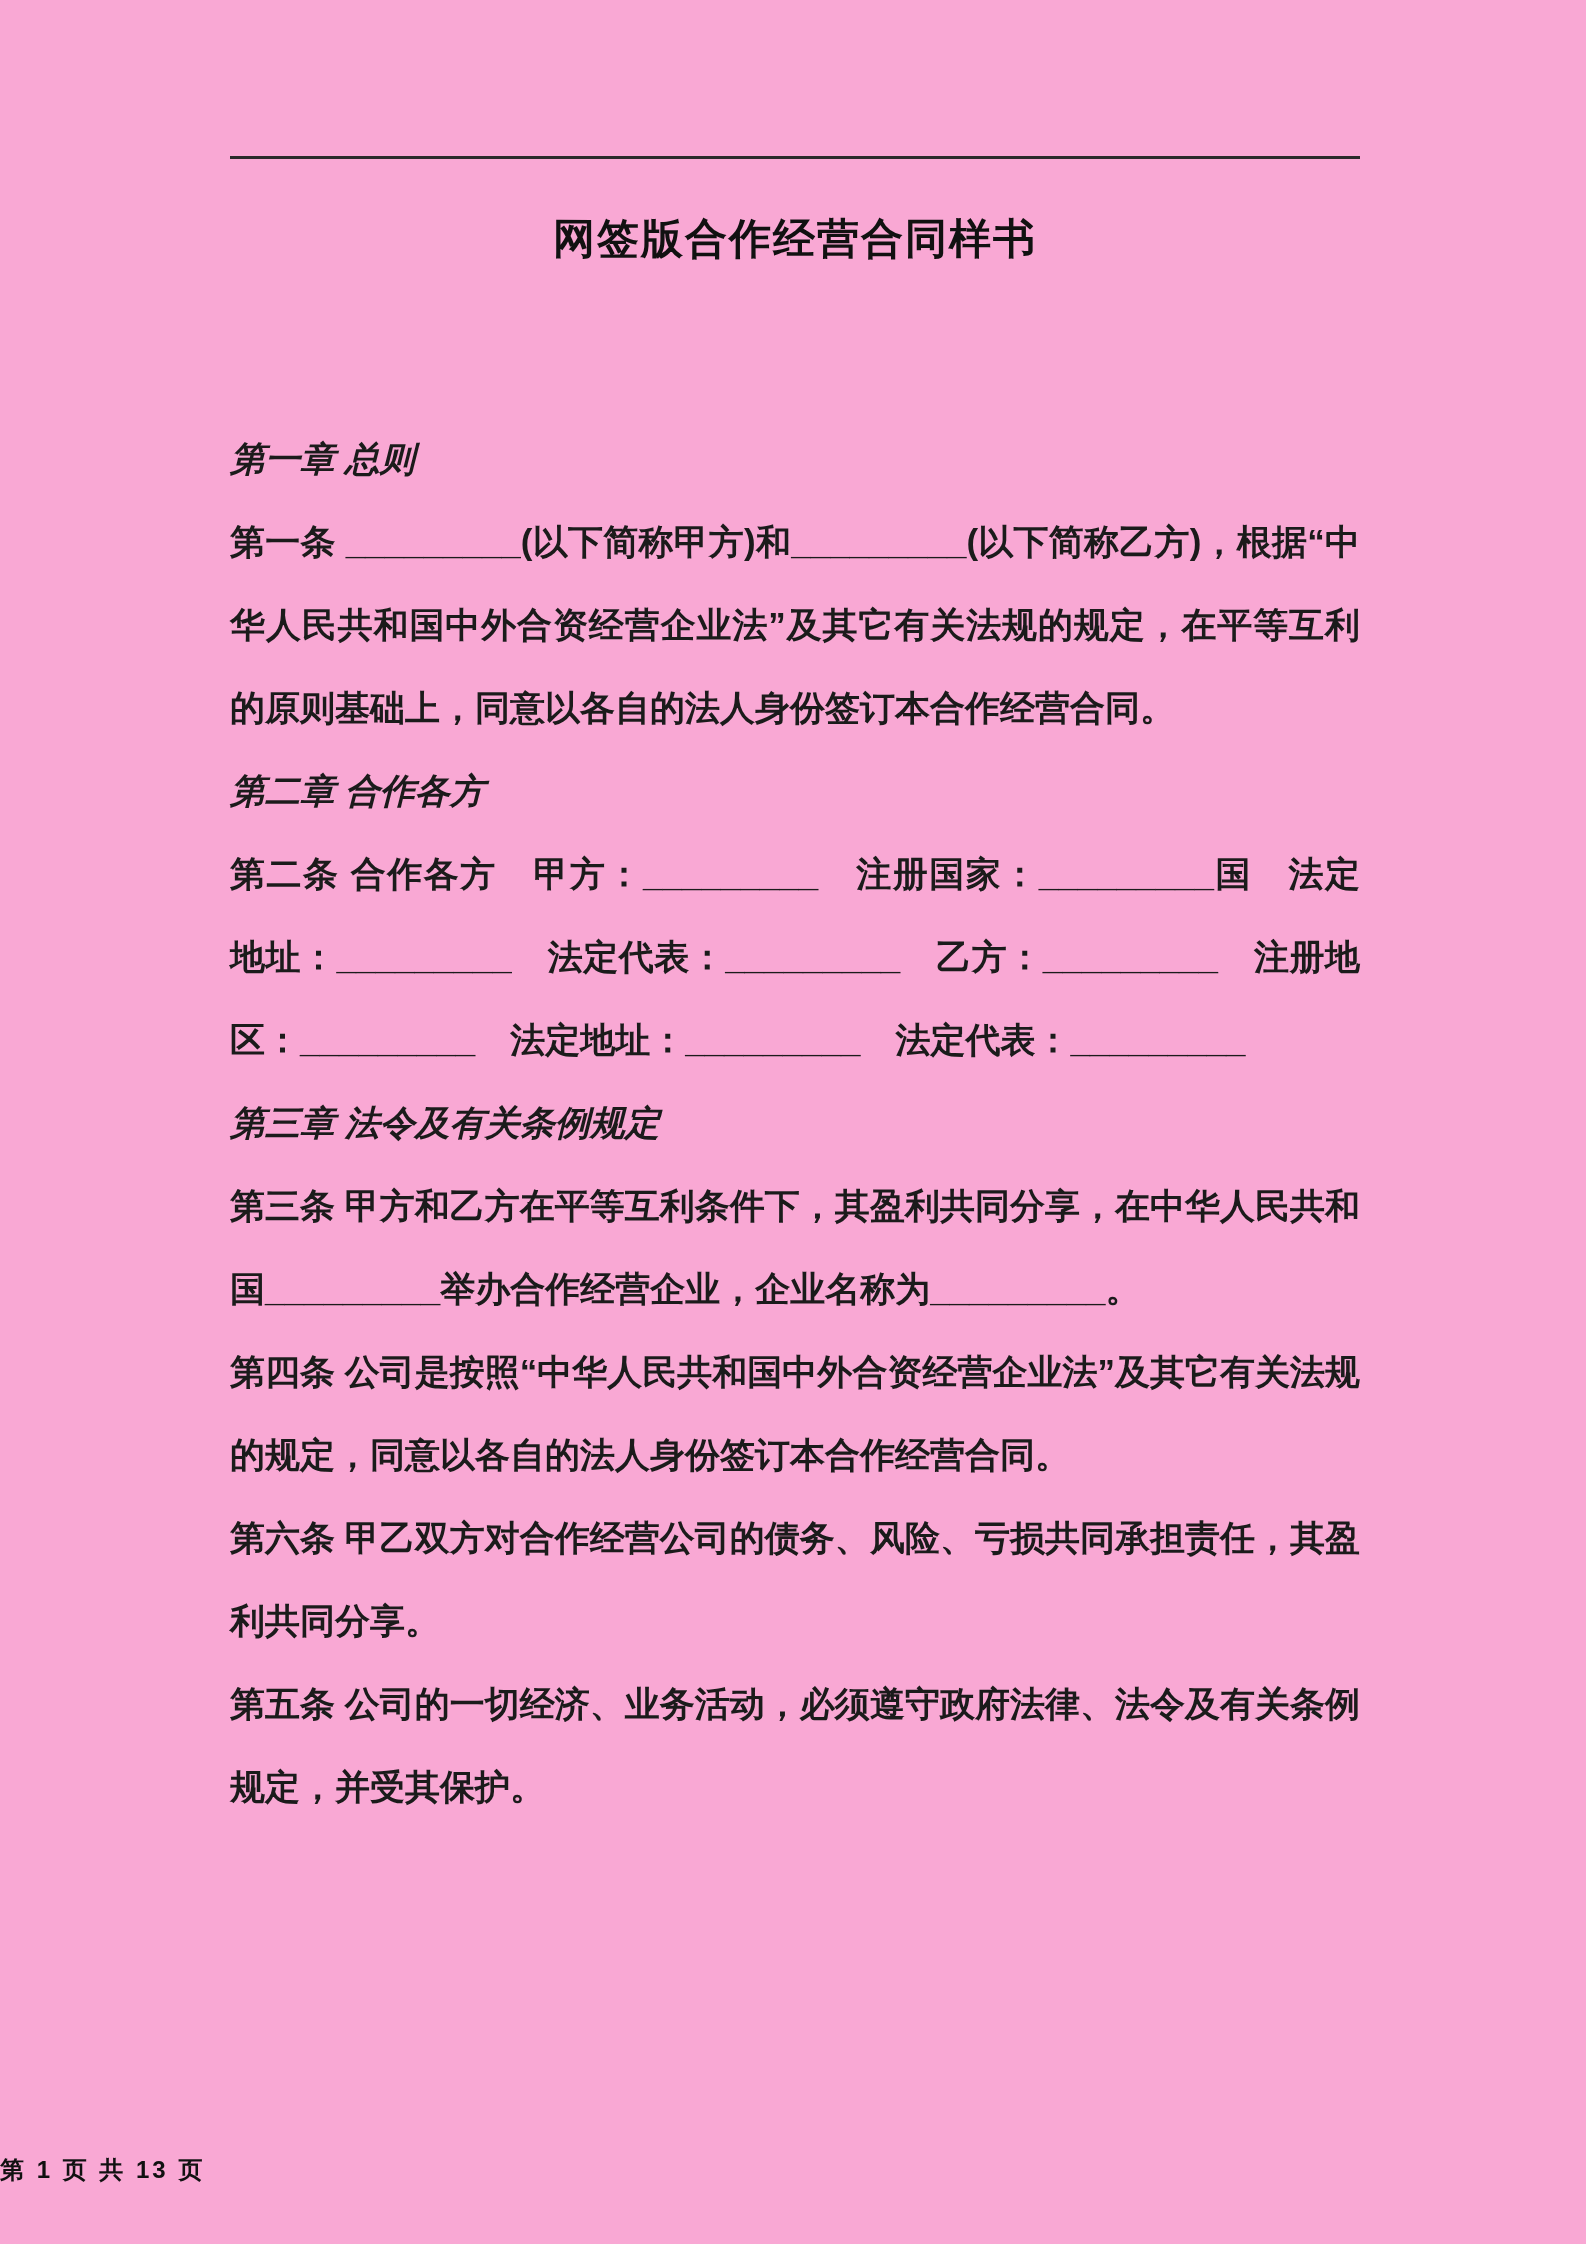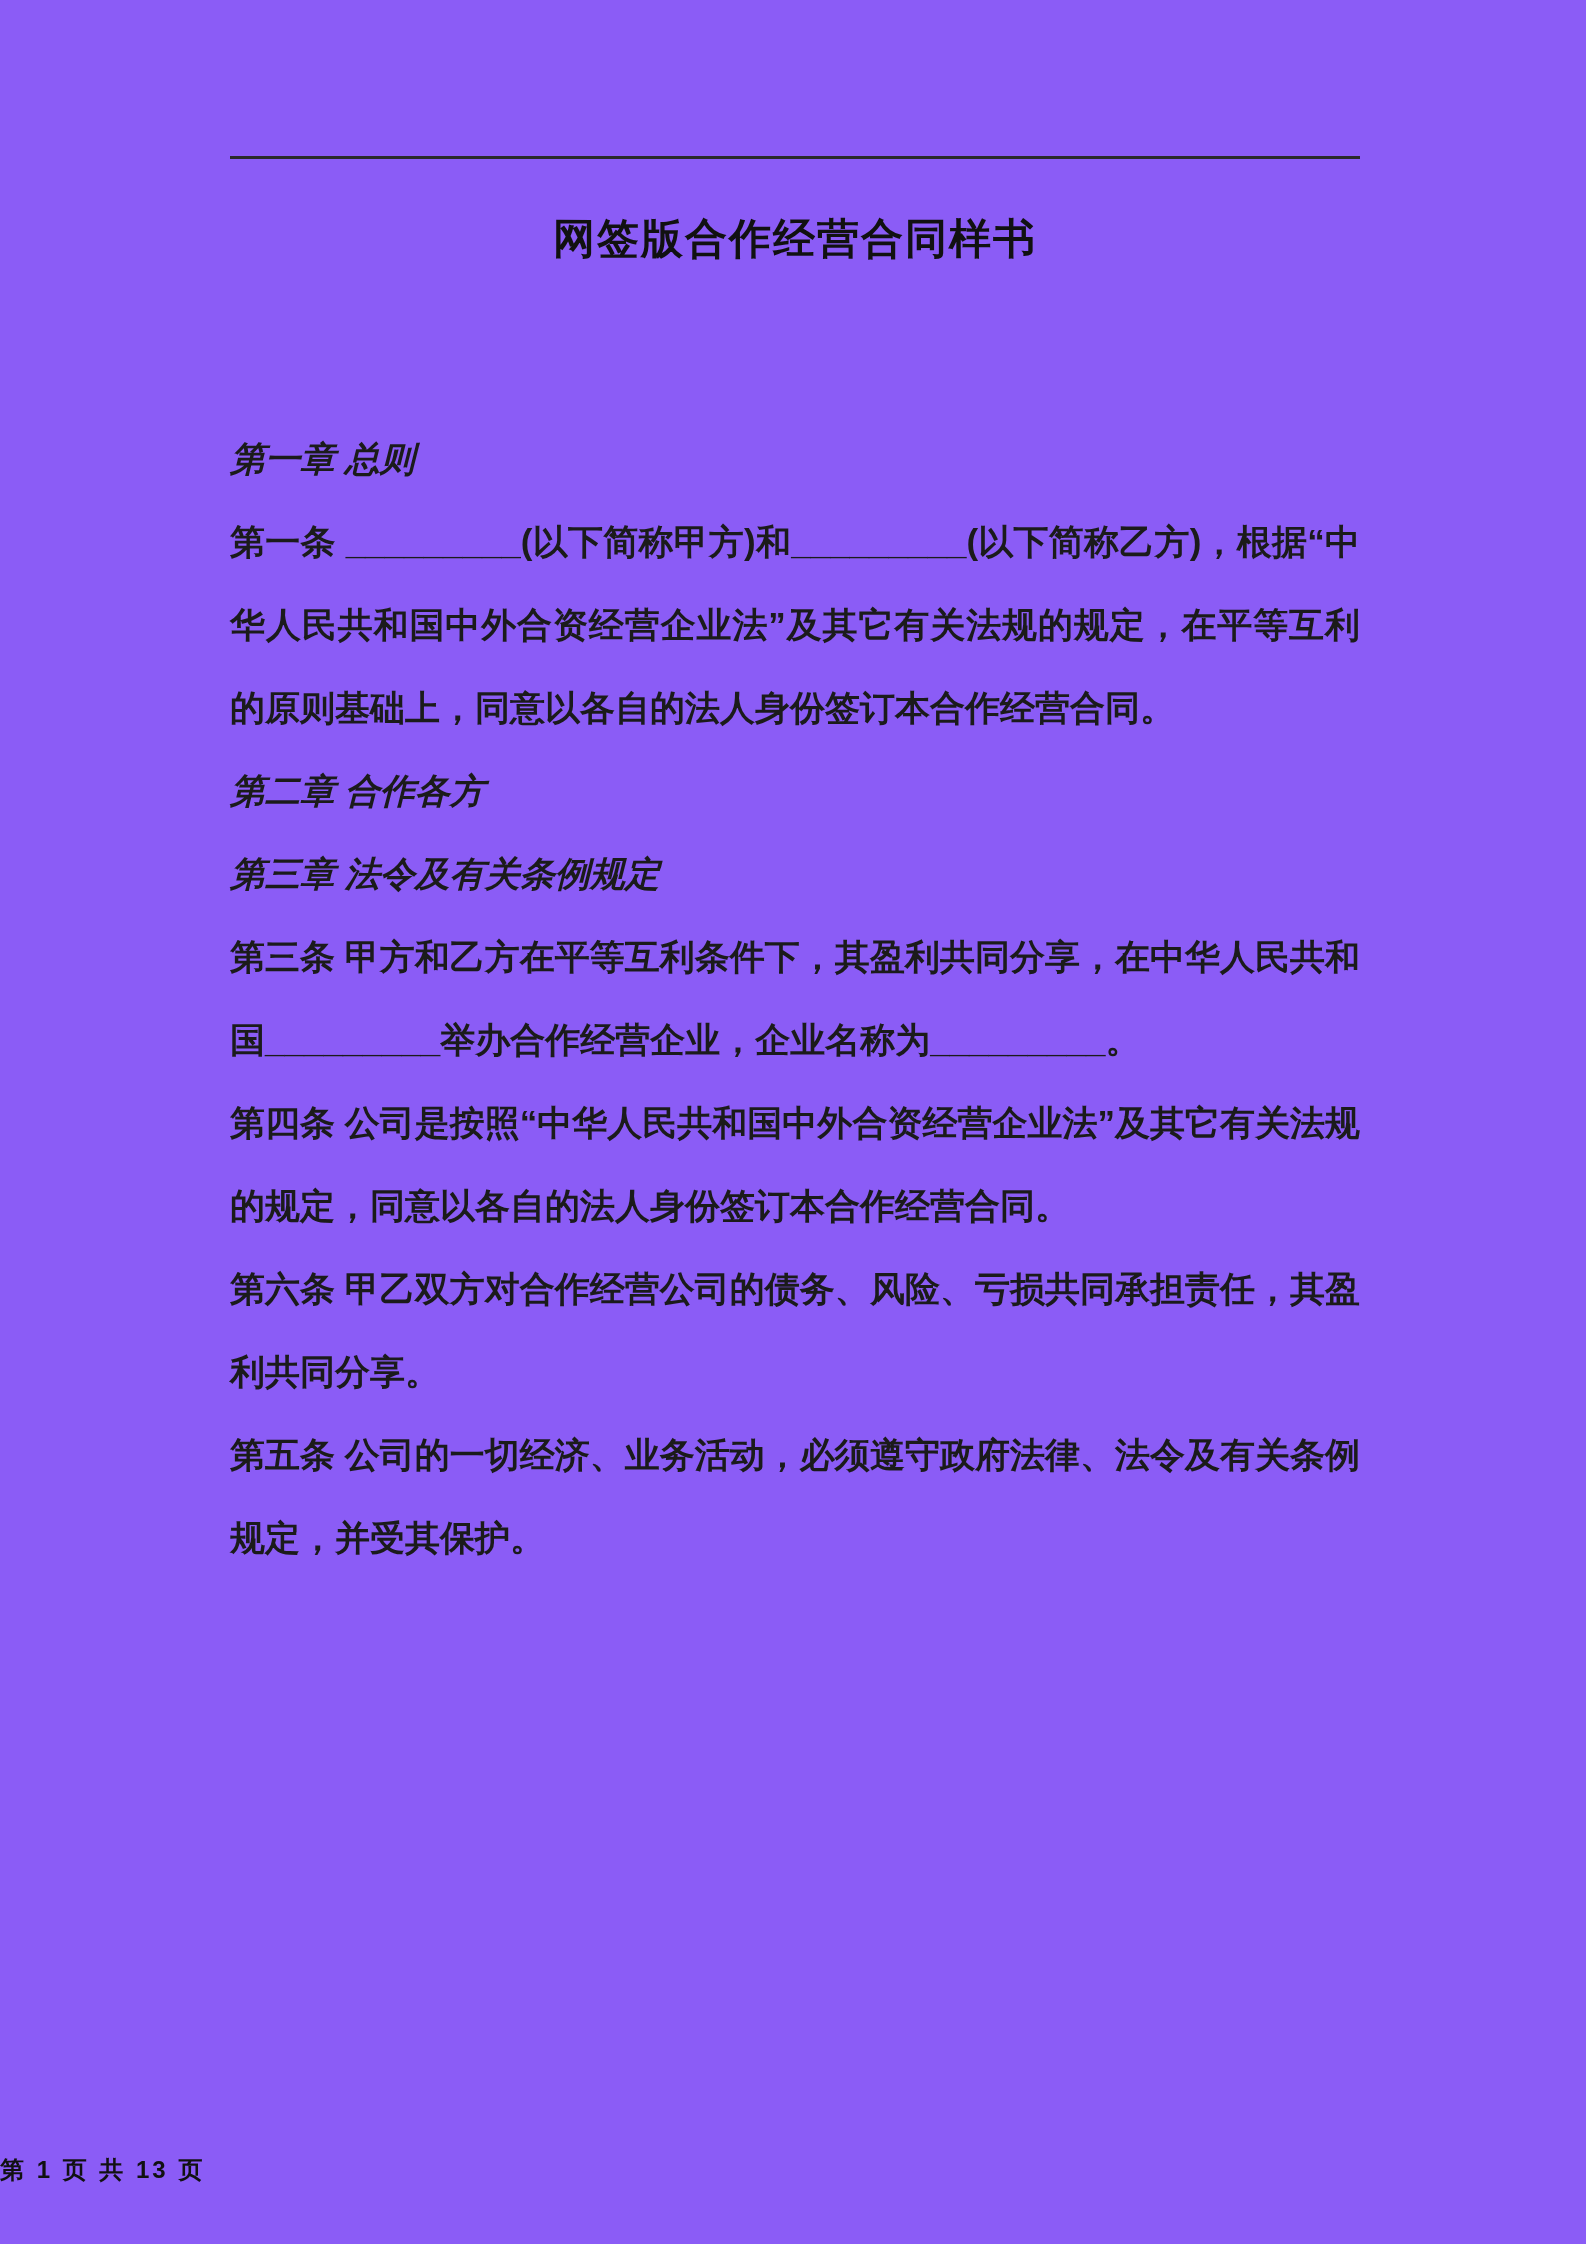--- a/index.html
+++ b/index.html
@@ -11,21 +11,21 @@
     width: 1586px;
     height: 2244px;
     font-family: "Liberation Sans", "DejaVu Sans", sans-serif;
     color: #1b1b1b;
   }
   .page {
     position: relative;
     width: 1586px;
     height: 2244px;
     box-sizing: border-box;
-    background: #8b5cf6;
+    background: #f9a8d4;
     padding: 156px 226px 0 230px;
     overflow: hidden;
   }
   .header-rule {
     height: 3px;
     background: #2a2a2a;
     width: 100%;
   }
   .doc-title {
     margin: 52px 0 0 0;
@@ -72,20 +72,21 @@
 <div class="page">
 
   <div class="header-rule"></div>
 
   <h1 class="doc-title">网签版合作经营合同样书</h1>
 
   <div class="content">
       <p class="para heading">第一章 总则</p>
       <p class="para body">第一条 _________(以下简称甲方)和_________(以下简称乙方)，根据“中华人民共和国中外合资经营企业法”及其它有关法规的规定，在平等互利的原则基础上，同意以各自的法人身份签订本合作经营合同。</p>
       <p class="para heading">第二章 合作各方</p>
+      <p class="para body">第二条 合作各方　甲方：_________　注册国家：_________国　法定地址：_________　法定代表：_________　乙方：_________　注册地区：_________　法定地址：_________　法定代表：_________</p>
       <p class="para heading">第三章 法令及有关条例规定</p>
       <p class="para body">第三条 甲方和乙方在平等互利条件下，其盈利共同分享，在中华人民共和国_________举办合作经营企业，企业名称为_________。</p>
       <p class="para body">第四条 公司是按照“中华人民共和国中外合资经营企业法”及其它有关法规的规定，同意以各自的法人身份签订本合作经营合同。</p>
       <p class="para body">第六条 甲乙双方对合作经营公司的债务、风险、亏损共同承担责任，其盈利共同分享。</p>
       <p class="para body">第五条 公司的一切经济、业务活动，必须遵守政府法律、法令及有关条例规定，并受其保护。</p>
     </div>
 
   <div class="page-footer">第 1 页 共 13 页</div>
 
 </div>

